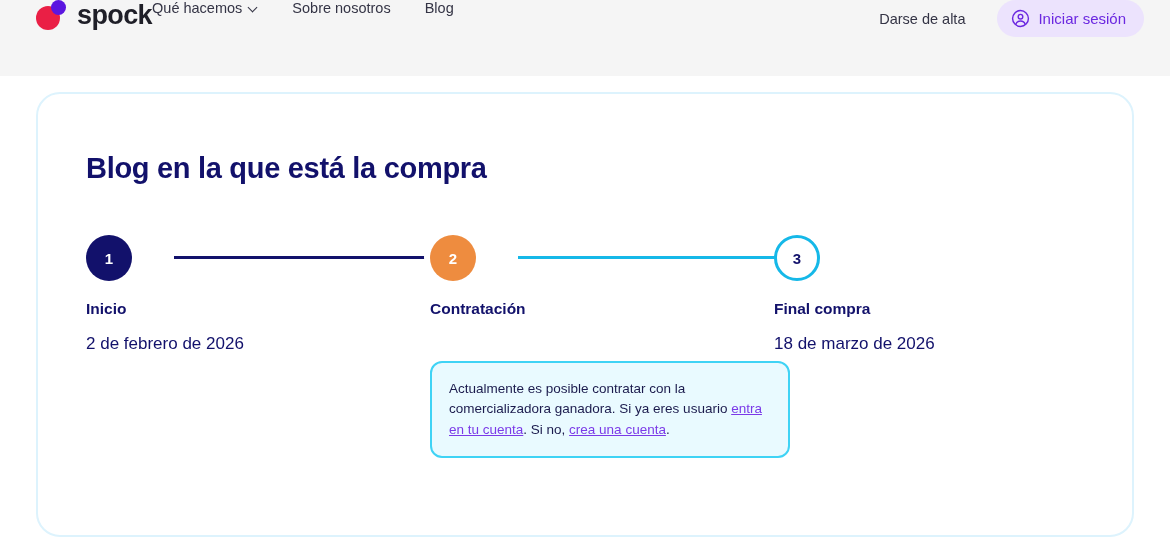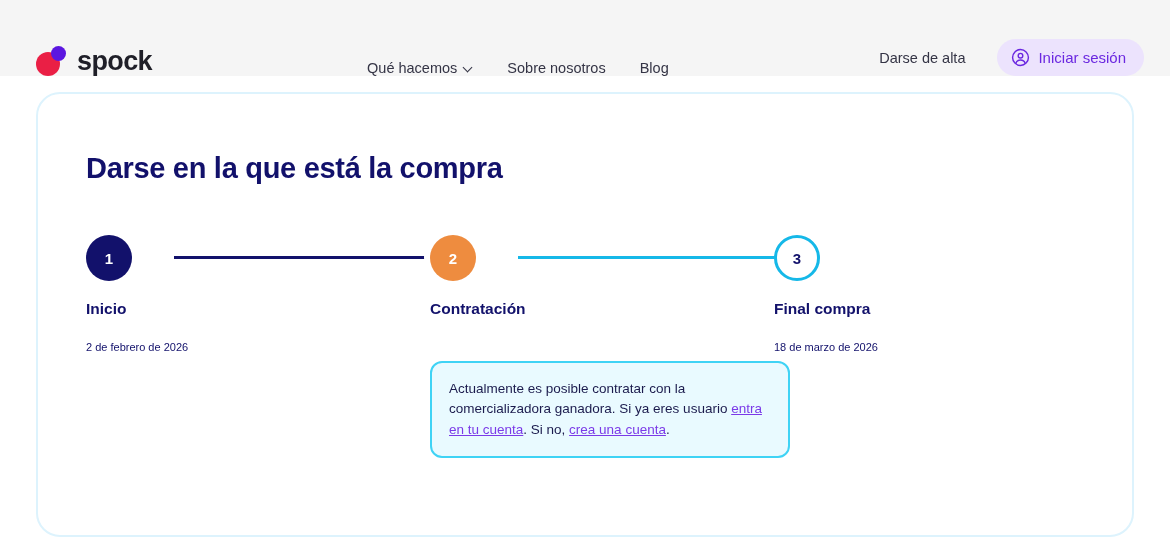--- a/index.html
+++ b/index.html
@@ -17,21 +17,21 @@
     color: #1a1a2e;
     -webkit-font-smoothing: antialiased;
   }
 
   
   .header {
     height: 76px;
     width: 100%;
     background: #f5f5f5;
     display: flex;
-    align-items: flex-end;
+    align-items: flex-start;
     padding: 0 26px 0 36px;
     position: relative;
   }
 
   .brand {
     display: flex;
     align-items: center;
     gap: 9px;
     cursor: pointer;
     flex: 0 0 auto;
@@ -67,21 +67,20 @@
     letter-spacing: -0.6px;
     color: #1f1f28;
     line-height: 1;
   }
 
   
   .nav-center {
     display: flex;
     align-items: center;
     gap: 34px;
-    margin-left: 215px;
   }
   .nav-link {
     font-size: 14.5px;
     color: #343445;
     text-decoration: none;
     display: inline-flex;
     align-items: center;
     gap: 7px;
     cursor: pointer;
     white-space: nowrap;
@@ -201,25 +200,25 @@
   .lg-3 { left: 688px; }
 
   .step-name {
     font-size: 15.5px;
     font-weight: 700;
     color: #12116b;
     line-height: 1.35;
     white-space: nowrap;
   }
   .step-date {
-    font-size: 11px;
+    font-size: 17px;
     font-weight: 400;
     color: #12116b;
     line-height: 1.4;
-    margin-top: 20px;
+    margin-top: 12px;
     white-space: nowrap;
   }
 
   
   .tooltip-row {
     position: relative;
     margin-top: 16px;
     height: 90px;
   }
   .tooltip {
@@ -277,21 +276,21 @@
         <path d="M6.1 19.3c0.9-2.6 3.2-4.1 5.9-4.1s5 1.5 5.9 4.1" stroke="#6b28e0" stroke-width="1.8" stroke-linecap="round"></path>
       </svg>
       <span class="label">Iniciar sesión</span>
     </button>
   </div>
 </header>
 
 <main class="page">
   <section class="card">
 
-    <h1 class="card-title">Darse en la que está la compra</h1>
+    <h1 class="card-title">Blog en la que está la compra</h1>
 
     <div class="stepper">
       <div class="track">
         <div class="connector conn-1"></div>
         <div class="connector conn-2"></div>
         <div class="node node-1">
           <span>1</span>
         </div>
         <div class="node node-2">
           <span>2</span>

